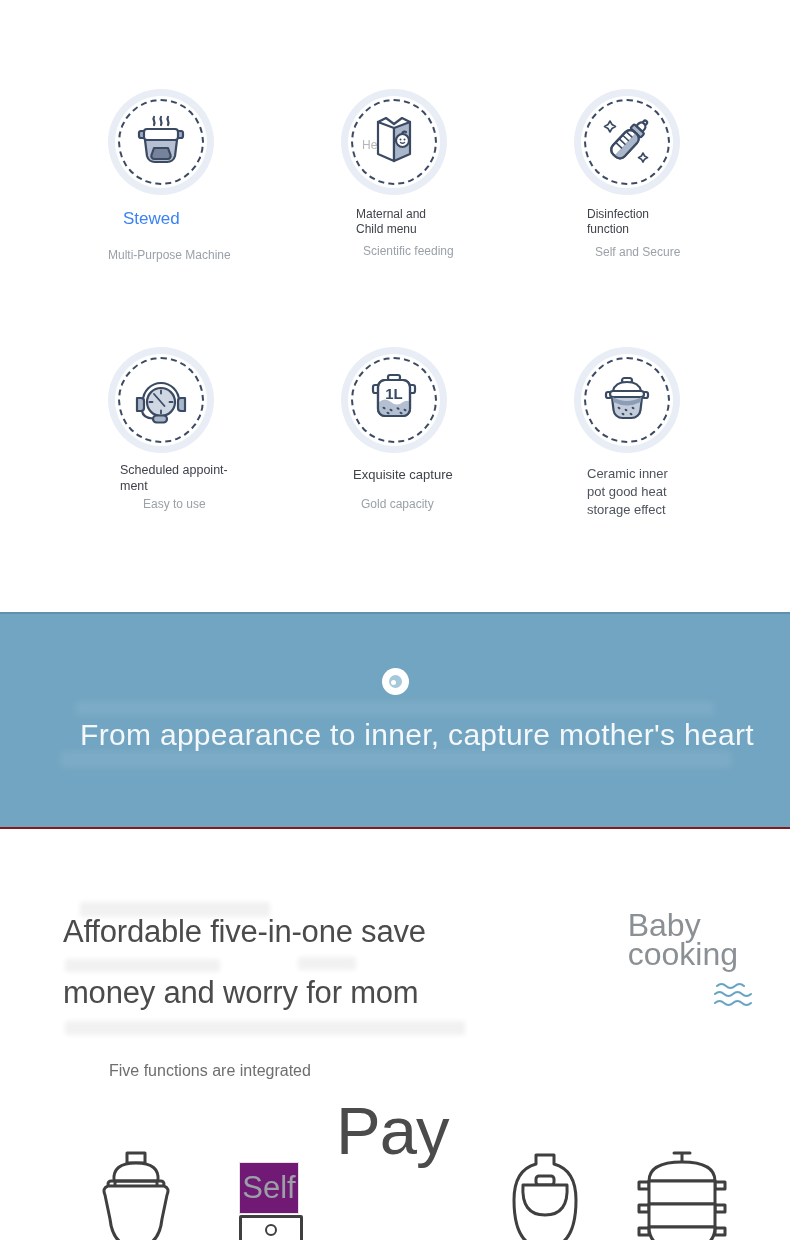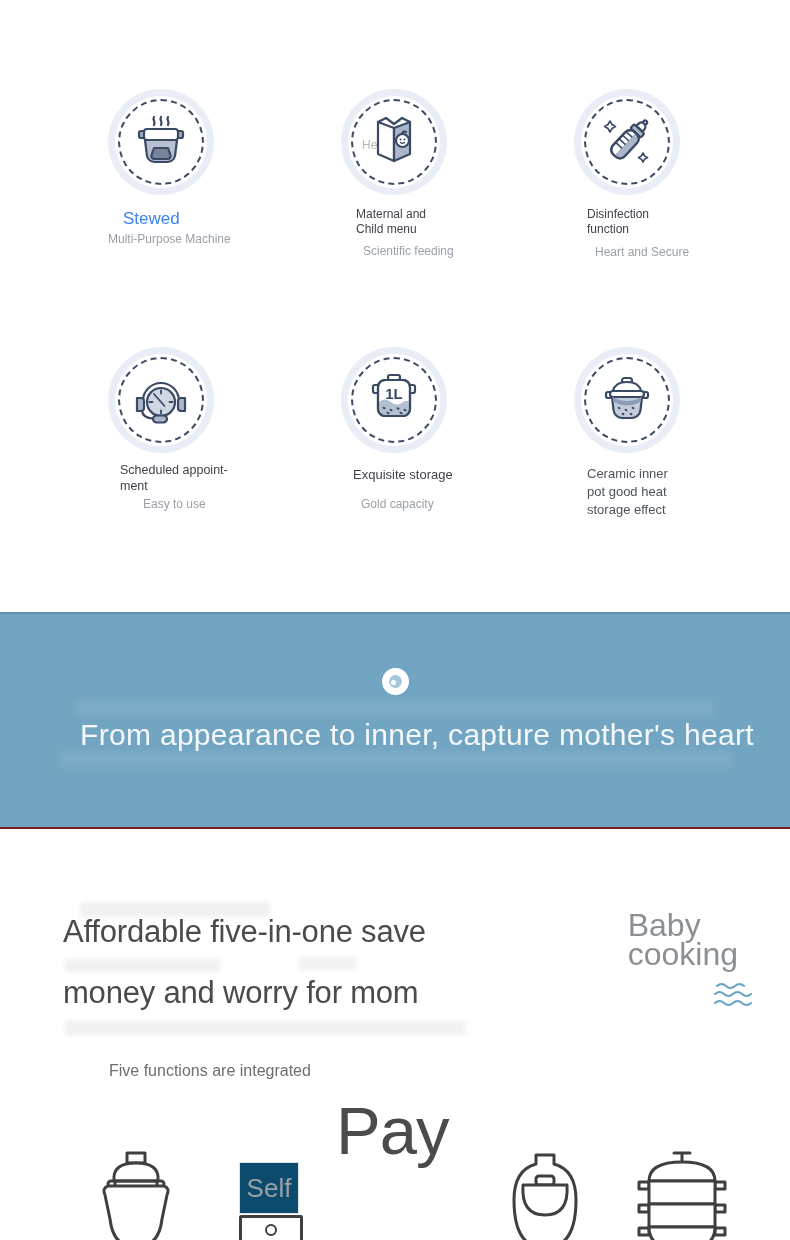--- a/index.html
+++ b/index.html
@@ -17,21 +17,21 @@
 
   .feat-title{position:absolute;white-space:pre-line;color:#3f434a;}
   .t1{left:123px;top:209px;font-size:17px;color:#3b82f6;}
   .t2{left:356px;top:207px;font-size:12px;line-height:15px;}
   .t3{left:587px;top:207px;font-size:12px;line-height:15px;}
   .t4{left:120px;top:462px;font-size:12.5px;line-height:16px;}
   .t5{left:353px;top:467px;font-size:13px;}
   .t6{left:587px;top:465px;font-size:13px;line-height:18px;color:#4d535c;}
 
   .feat-sub{position:absolute;font-size:12px;color:#9aa1a8;}
-  .s1{left:108px;top:232px;} .s2{left:363px;top:244px;} .s3{left:595px;top:245px;}
+  .s1{left:108px;top:248px;} .s2{left:363px;top:244px;} .s3{left:595px;top:245px;}
   .s4{left:131px;top:497px;margin-left:12px;} .s5{left:361px;top:497px;}
 
   .heart-ghost{position:absolute;left:362px;top:138px;font-size:12px;color:#b6b6b6;z-index:0;}
   .c2 svg{z-index:1;}
 
   
   .banner{position:absolute;left:0;top:612px;width:790px;height:213px;
     background:#72a5c2;border-top:2px solid #6090ab;border-bottom:2px solid #7f1d1d;padding-left:44px;}
   .ghost-row{position:absolute;background:rgba(255,255,255,.07);filter:blur(3px);border-radius:3px;}
   .gr1{left:75px;top:87px;width:640px;height:15px;}
@@ -55,23 +55,23 @@
   .pl1{top:914px;} .pl2{top:975px;}
   .promo-sub{position:absolute;left:65px;top:1062px;font-size:16px;color:#6e6e6e;margin-left:44px;}
   .side-label{position:absolute;right:52px;top:911px;text-align:left;font-size:32px;
     color:#8b9095;line-height:29px;}
   .waves{position:absolute;left:713px;top:982px;}
 
   
   .bi{position:absolute;}
   .pay{position:absolute;left:336px;top:1092px;font-size:67px;color:#4b4b4b;letter-spacing:-1px;text-align:right;}
   .self-device{position:absolute;left:239px;top:1162px;width:60px;}
-  .self-top{width:58px;height:50px;border:1px solid #e3e3e3;background:#0c4a6e;
+  .self-top{width:58px;height:50px;border:1px solid #e3e3e3;background:#701a75;
     display:flex;align-items:center;justify-content:center;
-    font-size:26px;color:#9aa0a6;}
+    font-size:31px;color:#9aa0a6;}
   .self-base{width:58px;height:24px;border:3px solid #3f3f3f;border-radius:2px;background:#ffffff;
     margin-top:1px;position:relative;}
   .self-base .knob{position:absolute;left:50%;top:50%;transform:translate(-50%,-50%);
     width:8px;height:8px;border:2.5px solid #3f3f3f;border-radius:50%;background:#ffffff;}
 </style>
 </head>
 <body>
 
 <div id="page">
 
@@ -187,28 +187,28 @@
 
   <div class="heart-ghost">Heart</div>
 
   <div class="feat-title t1">Stewed</div>
   <div class="feat-title t2">Maternal and
 Child menu</div>
   <div class="feat-title t3">Disinfection
 function</div>
   <div class="feat-title t4">Scheduled appoint-
 ment</div>
-  <div class="feat-title t5">Exquisite storage</div>
+  <div class="feat-title t5">Exquisite capture</div>
   <div class="feat-title t6">Ceramic inner
 pot good heat
 storage effect</div>
 
   <div class="feat-sub s1">Multi-Purpose Machine</div>
   <div class="feat-sub s2">Scientific feeding</div>
-  <div class="feat-sub s3">Heart and Secure</div>
+  <div class="feat-sub s3">Self and Secure</div>
   <div class="feat-sub s4">Easy to use</div>
   <div class="feat-sub s5">Gold capacity</div>
 
   <div class="banner">
     <div class="ghost-row gr1"></div>
     <div class="ghost-row gr2"></div>
     <div class="ring">
       <div class="hole">
         <div class="dot"></div>
       </div>

